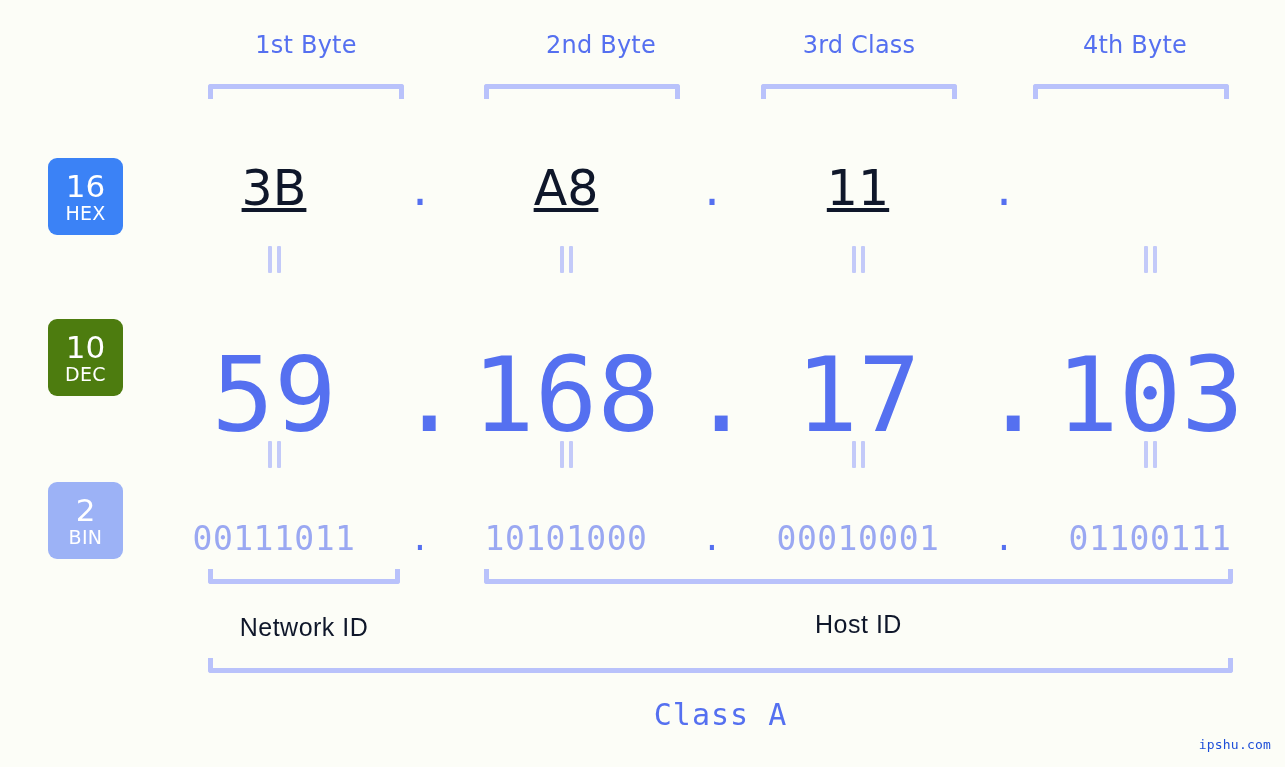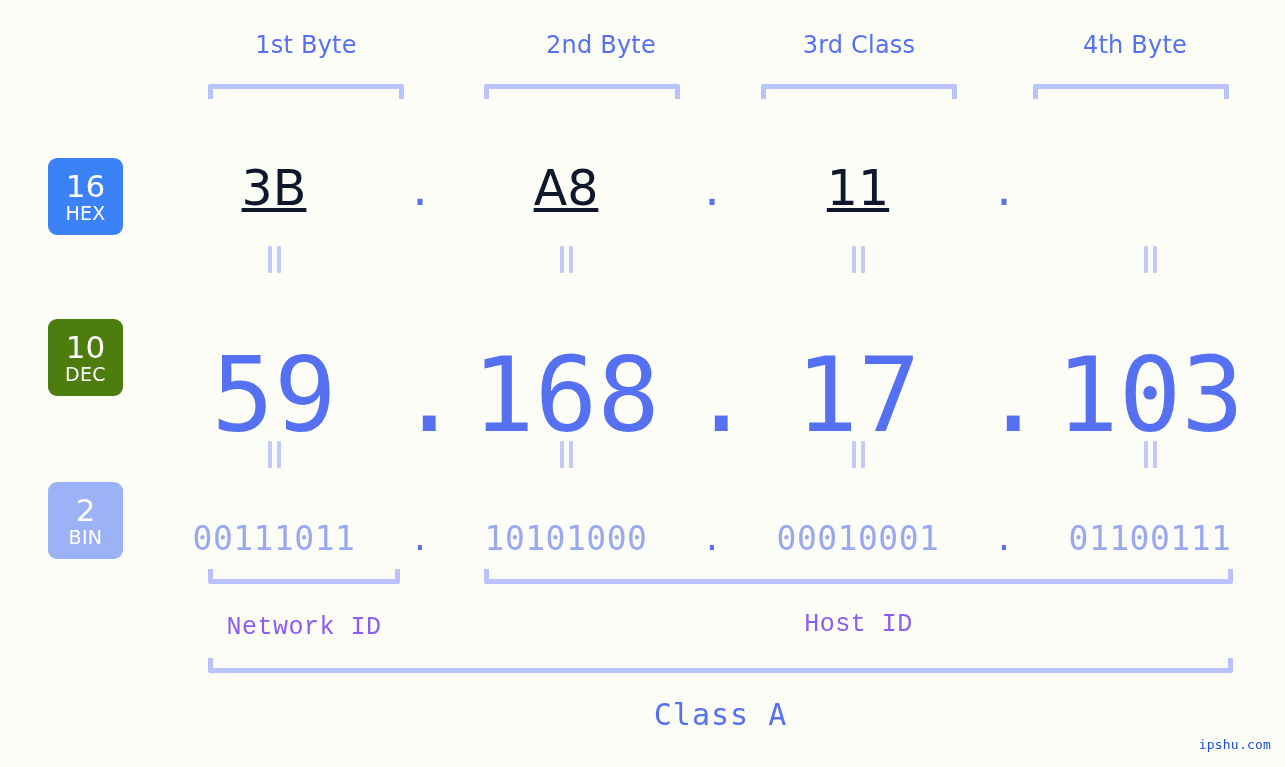--- a/index.html
+++ b/index.html
@@ -155,23 +155,23 @@
   .eq-bar {
     width: 4px;
     height: 27px;
     background: #c3caf9;
     border-radius: 1px;
   }
 
   
   .id-label {
     position: absolute;
-    font-family: Liberation Mono, monospace;
+    font-family: Liberation Sans, sans-serif;
     font-size: 25px;
-    color: #8b5cf6;
+    color: #0f172a;
     text-align: center;
     white-space: nowrap;
     letter-spacing: 0.5px;
   }
   .class-label {
     position: absolute;
     font-family: "DejaVu Sans Mono", monospace;
     font-size: 30px;
     color: #5570f0;
     text-align: center;

